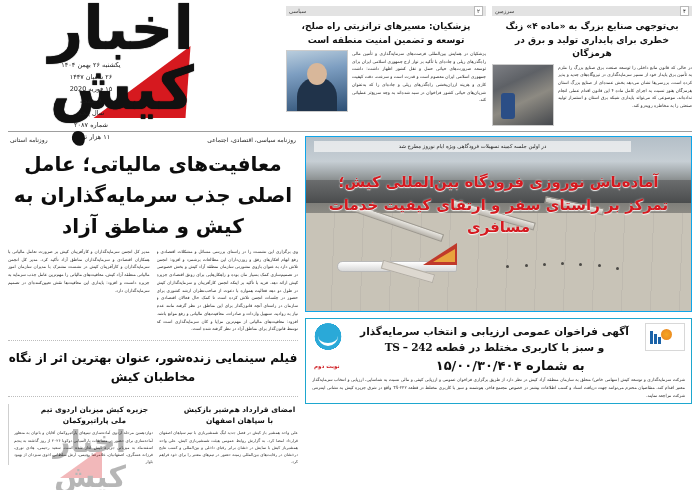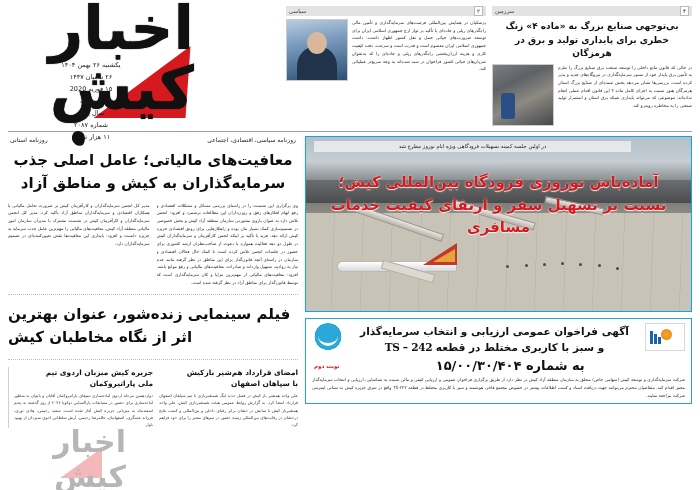--- a/index.html
+++ b/index.html
@@ -93,41 +93,41 @@
   .lead-col { flex:0 0 290px; display:flex; flex-direction:column; }
   .paper-meta {
     display:flex; flex-direction:row-reverse; align-items:center; justify-content:space-between;
     font-size:6px; color:#222; padding:0 2px 3px 2px; position:relative;
   }
   .meta-blob {
     position:absolute; left:64px; top:-5px; width:13px; height:15px; background:#111;
     border-radius:44% 56% 40% 60% / 50% 40% 60% 50%; transform:rotate(-12deg);
   }
   .lead-head {
-    font-size:15px; font-weight:bold; line-height:1.55; text-align:center;
+    font-size:20px; font-weight:bold; line-height:1.55; text-align:center;
     letter-spacing:-.4px; color:#0d0d0d; padding:3px 0 6px 0;
   }
   .lead-cols { display:flex; flex-direction:row-reverse; gap:7px; }
   .lead-cols .col {
     flex:1 1 0; font-size:4.3px; line-height:1.8; text-align:justify; color:#2c2c2c;
     max-height:112px; overflow:hidden;
   }
   .redsq { width:5px; height:5px; background:#cf1b20; margin:3px 0 0 auto; }
   .thin-rule { border-top:1px dotted #bdbdbd; margin:4px 0; }
 
   .sub-head {
-    font-size:15px; font-weight:bold; line-height:1.55; text-align:left;
+    font-size:12px; font-weight:bold; line-height:1.55; text-align:center;
     letter-spacing:-.3px; color:#0d0d0d; padding:4px 0 3px 0;
   }
 
   .two-small { display:flex; flex-direction:row-reverse; gap:6px; margin-top:3px; }
   .small-item { flex:1 1 0; min-width:0; border-left:1px solid #cfcfcf; padding-left:5px; }
   .small-item:last-child { border-left:none; padding-left:0; }
   .small-head {
-    font-size:7.4px; font-weight:bold; line-height:1.5; text-align:right; color:#111;
+    font-size:7.4px; font-weight:bold; line-height:1.5; text-align:center; color:#111;
     padding-bottom:3px;
     margin-left:22px;
   }
   .small-text { font-size:4.1px; line-height:1.75; text-align:justify; color:#333;
     max-height:56px; overflow:hidden; position:relative; }
 
   
   .watermark {
     position:absolute; left:6px; bottom:4px; width:120px; height:54px;
     opacity:.30; pointer-events:none;
@@ -224,20 +224,21 @@
         <div>شماره ۲۰۸۷</div>
         <div>۱۱ هزار تومان</div>
       </div>
     </div>
 
     <div class="topcell">
       <div class="cell-tagbar">
         <span class="cell-num">۲</span>
         <span class="cell-tag">سیاسی</span>
       </div>
+      <div class="cell-head">پزشکیان: مسیرهای ترانزیتی راه صلح، توسعه و تضمین امنیت منطقه است</div>
       <div class="cell-body">
         <div class="cell-text">پزشکیان در همایش بین‌المللی فرصت‌های سرمایه‌گذاری و تأمین مالی راه‌گذرهای ریلی و جاده‌ای با تأکید بر نوار ارج جمهوری اسلامی ایران برای توسعه ضرورت‌های حیاتی حمل و نقل کشور اظهار داشت: داشت جمهوری اسلامی ایران معصوم است و قدرت است و سرعت، دقت کیفیت کاری و هزینه ارزان‌بخشی راه‌گذرهای ریلی و جاده‌ای را که به‌عنوان شریان‌های حیاتی کشور فراخوان در سبد شده‌اند به وجه سریع‌تر عملیاتی کند.</div>
         <div class="thumb portrait"></div>
       </div>
     </div>
 
     <div class="topcell">
       <div class="cell-tagbar">
         <span class="cell-num">۴</span>
         <span class="cell-tag">سرزمین</span>
@@ -314,21 +315,21 @@
             <span style="left:14%;top:10%"></span>
           <span style="left:28%;top:4%"></span>
             <span style="left:42%;top:0%"></span>
           <span style="left:56%;top:6%"></span>
             <span style="left:70%;top:16%"></span>
           <span style="left:84%;top:30%"></span>
         </div>
         <div class="photo-kicker">در اولین جلسه کمیته تسهیلات فرودگاهی ویژه ایام نوروز مطرح شد</div>
         <div class="photo-head">
           <span>آماده‌باش نوروزی فرودگاه بین‌المللی کیش؛</span>
-          <span>نسبت بر تسهیل سفر و ارتقای کیفیت خدمات مسافری</span>
+          <span>تمرکز بر راستای سفر و ارتقای کیفیت خدمات مسافری</span>
         </div>
       </div>
 
       <div class="adbox">
         <div class="ad-top">
           <div class="ad-logo-r">
             <div class="wave"></div>
           </div>
           <div class="ad-title">
             <div>آگهی فراخوان عمومی ارزیابی و انتخاب سرمایه‌گذار</div>

